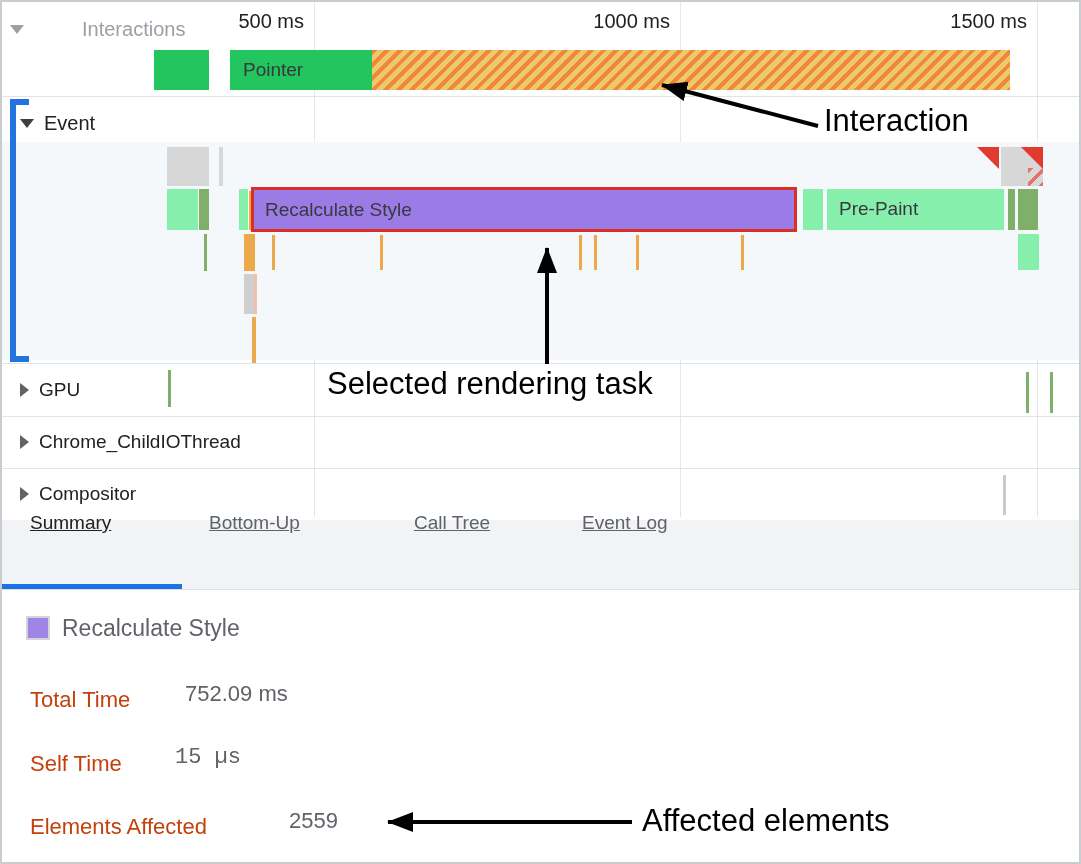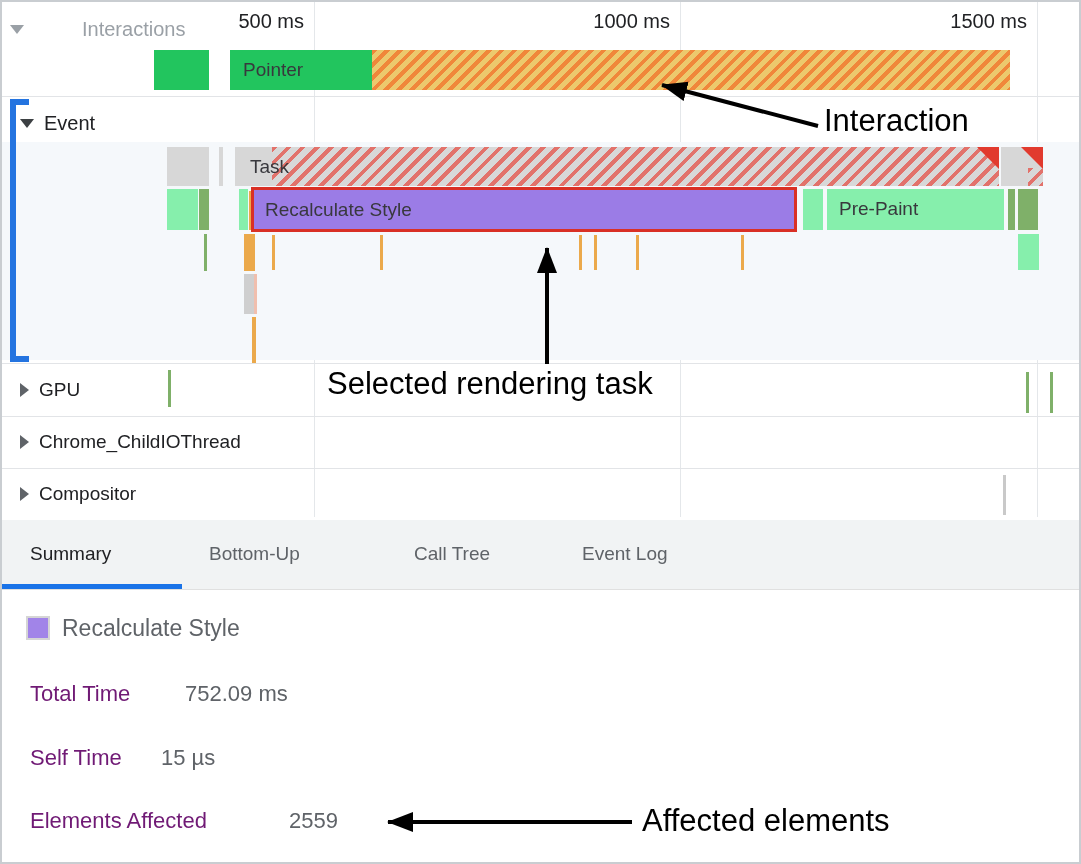--- a/index.html
+++ b/index.html
@@ -31,28 +31,28 @@
   .green{background:#7fb069;}
   .graybar{background:#d7d7d7;}
   .amber{background:#eba94b;}
   .hatch-orange{background:repeating-linear-gradient(135deg,#f0873a 0 4px,#ecc96d 4px 9px);}
   .hatch-red{background:repeating-linear-gradient(135deg,#e2726b 0 4px,#d8d8d8 4px 10px);}
   .bar-label{font-size:19px;color:#38383d;line-height:39px;white-space:nowrap;position:relative;z-index:2;}
   .red-tri{width:22px;height:22px;background:#e13a2e;clip-path:polygon(0 0,100% 0,100% 100%);}
   .selected-event{border:3px solid #d93025;background:#9b7ce6;}
   
   .tabbar{left:0;top:518px;width:1077px;height:69px;background:#f1f3f4;}
-  .tab{top:541px;font-size:19px;color:#5f6368;}
+  .tab{top:510px;font-size:19px;color:#5f6368;text-decoration:underline;}
   .tab.active{color:#202124;}
   .tab-underline{left:0;top:582px;width:180px;height:5px;background:#1a73e8;z-index:3;}
   .tabbar-border{left:0;top:587px;width:1077px;height:1px;background:#e0e0e0;}
   
   .swatch{left:24px;top:614px;width:24px;height:24px;background:#a184e8;border:2px solid #d5d5d5;box-sizing:border-box;}
   .sum-title{left:60px;top:613px;font-size:23px;color:#5f6368;}
-  .sum-label{font-size:22px;color:#701a75;}
+  .sum-label{font-size:22px;color:#c2410c;margin-top:6px;}
   .sum-value{font-size:22px;color:#5f6368;}
   
   .annot{font-size:31px;color:#000;white-space:nowrap;z-index:40;}
   #arrow-overlay{position:absolute;left:0;top:0;width:1077px;height:860px;z-index:30;pointer-events:none;}
 </style>
 </head>
 <body>
 
 <div id="stage">
 
@@ -82,24 +82,20 @@
   <div class="abs bracket" style="left:8px;top:97px;width:19px;height:6px;"></div>
   <div class="abs bracket" style="left:8px;top:354px;width:19px;height:6px;"></div>
 
   <div class="abs track-header" style="left:18px;top:110px;">
     <div class="tri-down" style="border-top-color:#3c4043;"></div>
     <div class="hdr-label">Event</div>
   </div>
 
   <div class="abs bar graybar" style="left:165px;top:145px;width:42px;height:39px;"></div>
   <div class="abs bar graybar" style="left:217px;top:145px;width:4px;height:39px;"></div>
-  <div class="abs bar graybar" style="left:233px;top:145px;width:764px;height:39px;">
-    <div class="abs hatch-red" style="left:37px;top:0;right:0;bottom:0;"></div>
-    <span class="bar-label" style="margin-left:15px;">Task</span>
-  </div>
   <div class="abs red-tri" style="left:975px;top:145px;"></div>
   <div class="abs bar graybar" style="left:999px;top:145px;width:42px;height:39px;"></div>
   <div class="abs red-tri" style="left:1019px;top:145px;"></div>
   <div class="abs hatch-red" style="left:1026px;top:166px;width:15px;height:18px;"></div>
 
   <div class="abs bar purple" style="left:165px;top:187px;width:31px;height:41px;"></div>
   <div class="abs bar green" style="left:197px;top:187px;width:10px;height:41px;"></div>
   <div class="abs bar purple" style="left:237px;top:187px;width:9px;height:41px;"></div>
   <div class="abs bar amber" style="left:247px;top:189px;width:6px;height:39px;"></div>
   <div class="abs bar selected-event" style="left:249px;top:185px;width:546px;height:45px;padding-left:11px;">
@@ -158,21 +154,21 @@
   <div class="abs tabbar-border"></div>
   <div class="abs tab-underline"></div>
 
   <div class="abs swatch"></div>
   <div class="abs sum-title">Recalculate Style</div>
 
   <div class="abs sum-label" style="left:28px;top:679px;">Total Time</div>
   <div class="abs sum-value" style="left:183px;top:679px;">752.09 ms</div>
 
   <div class="abs sum-label" style="left:28px;top:743px;">Self Time</div>
-  <div class="abs sum-value" style="left:159px;top:743px;">15 µs</div>
+  <div class="abs sum-value" style="left:173px;top:743px;font-family:Liberation Mono, monospace;">15 µs</div>
 
   <div class="abs sum-label" style="left:28px;top:806px;">Elements Affected</div>
   <div class="abs sum-value" style="left:287px;top:806px;">2559</div>
 
   <div class="abs annot" style="left:822px;top:101px;">Interaction</div>
   <div class="abs annot" style="left:640px;top:801px;">Affected elements</div>
   <div class="abs annot" style="left:325px;top:364px;">Selected rendering task</div>
 
   <svg id="arrow-overlay">
     <defs>

